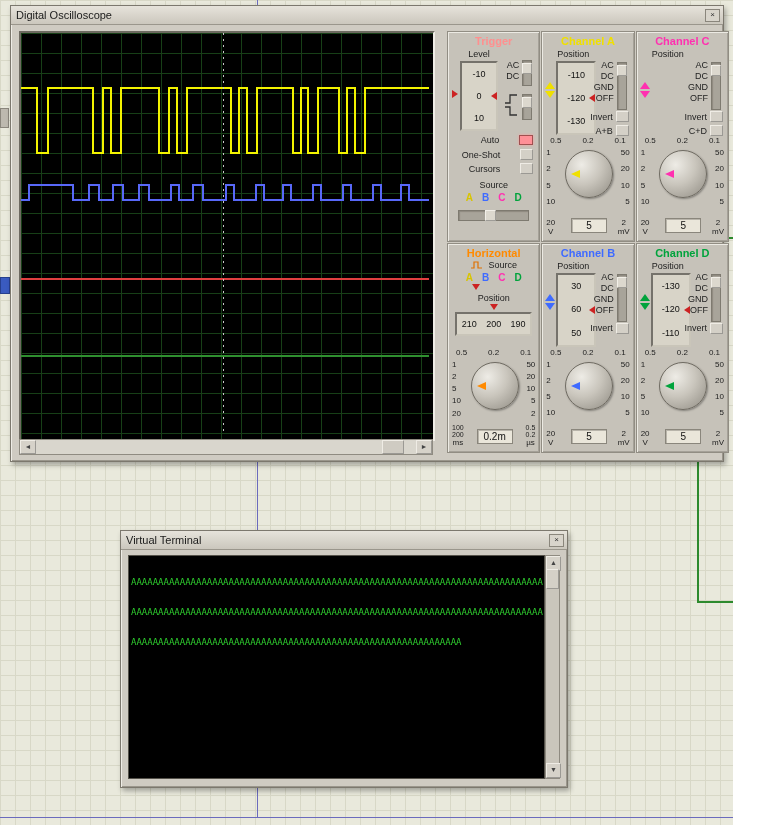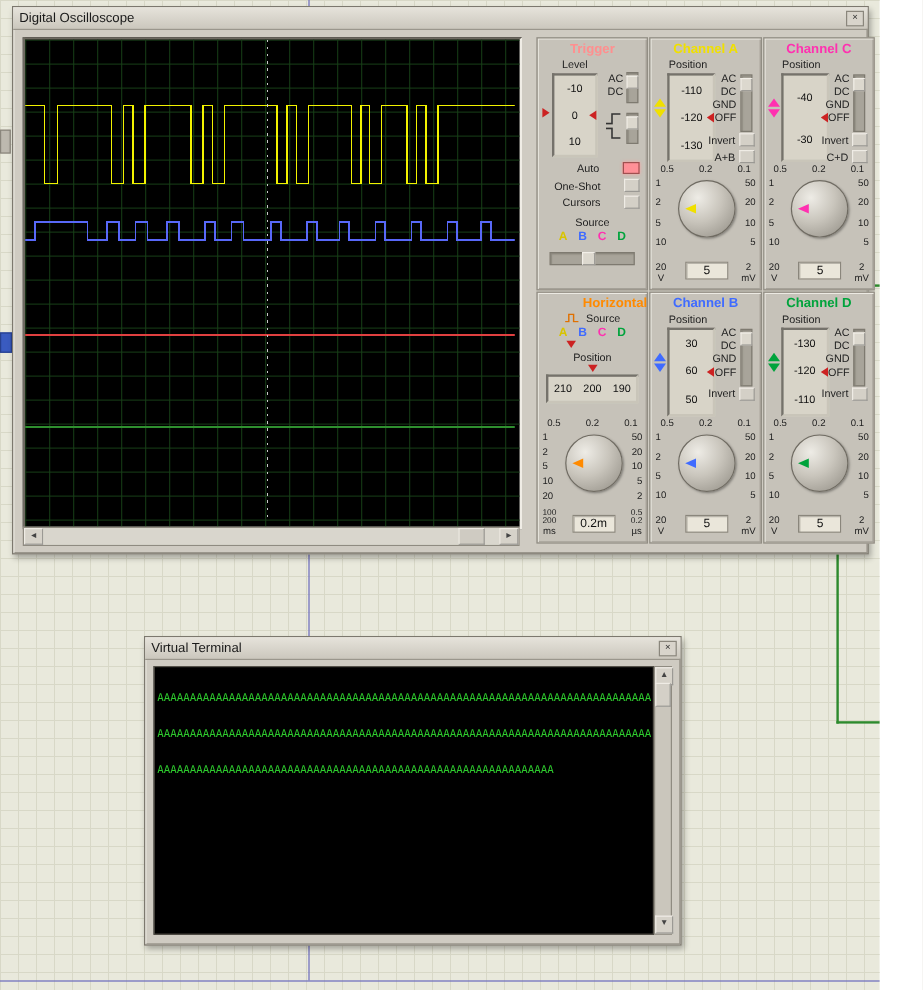--- a/index.html
+++ b/index.html
@@ -281,27 +281,20 @@
 </div>
 
       <div id="slot-ch-c" style="display:contents">
   <div class="panel channel-panel" style="--ch: #ff30b0;">
     <div class="p-title">Channel C</div>
     <div class="pos-label">Position</div>
     <div class="ch-arrows">
       <span class="tri-up"></span>
       <span class="tri-down"></span>
     </div>
-    <div class="pos-dial">
-      <div class="pos-ticks">
-                <span>-40</span>
-                <span>-30</span>
-              </div>
-      <span class="dial-pointer"></span>
-    </div>
     <div class="coupling">
               <span>AC</span>
               <span>DC</span>
               <span>GND</span>
               <span>OFF</span>
             </div>
     <div class="vslider">
               <span class="vthumb"></span>
             </div>
     <div class="btn-row invert-row">
@@ -342,21 +335,21 @@
     <div class="s-br">
       <span class="s-nums">
                 <span>2</span>
               </span>
       <span class="s-unit">mV</span>
     </div>
   </div>
 </div>
 
       <div class="panel horizontal-panel">
-        <div class="p-title" style="color: rgb(255, 138, 0); text-align: right;">Horizontal</div>
+        <div class="p-title" style="color: rgb(255, 138, 0);">Horizontal</div>
         <div class="hsrc-row">
           <svg width="14" height="9">
               <path d="M1 8 L4 8 L4 2 L8 2 L8 8 L12 8" fill="none" stroke="#e07000" stroke-width="1.2"></path>
             </svg>
           <span>Source</span>
         </div>
         <div class="src-letters hsrc-letters">
             <span style="color: rgb(216, 196, 0);">A</span>
             <span style="color: rgb(63, 107, 255);">B</span>
             <span style="color: rgb(255, 48, 176);">C</span>

